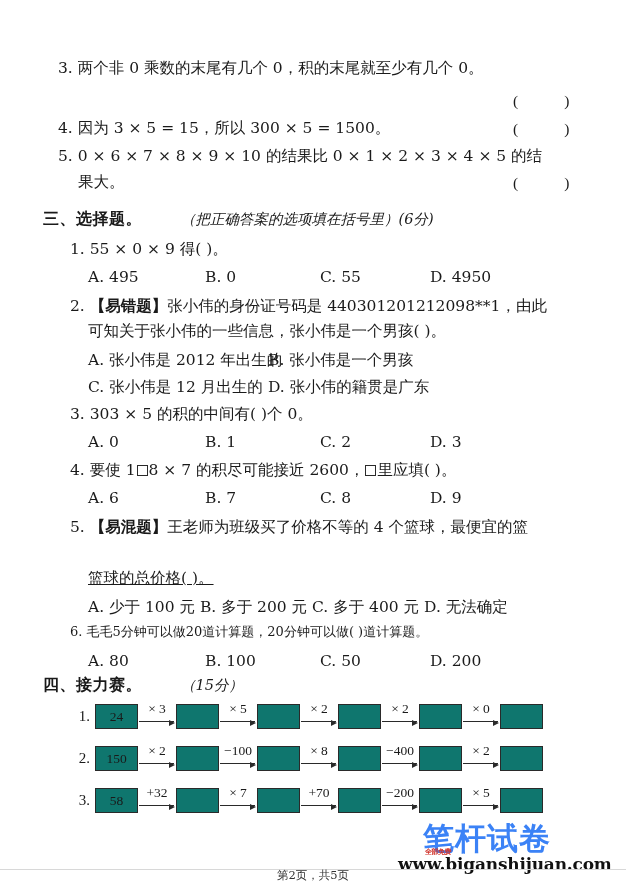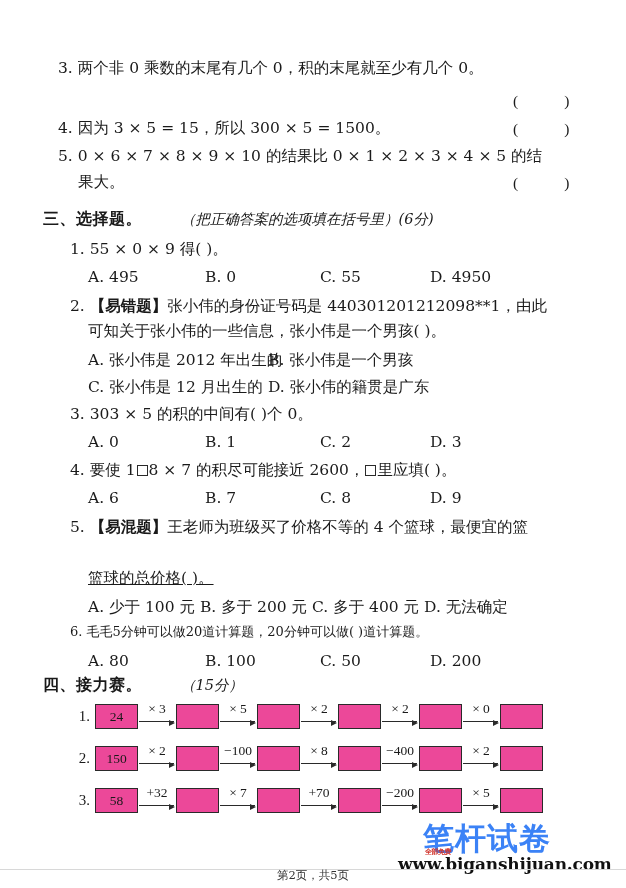--- a/index.html
+++ b/index.html
@@ -21,21 +21,21 @@
   .qtag{font-weight:bold;}
   .rightparen{position:absolute;font-size:15.5px;letter-spacing:0;}
   .rightparen .inner{display:inline-block;width:46px;}
 
   
   .relay-row{position:absolute;display:flex;align-items:center;height:27px;}
   .relay-no{width:20px;font-size:15px;text-align:right;margin-right:5px;}
   .rbox{
     width:43px;height:25px;border:1.1px solid #2a2a2a;box-sizing:border-box;
     display:flex;align-items:center;justify-content:center;
-    font-size:13.5px;background:#ec4899;
+    font-size:13.5px;background:#0f766e;
   }
   .arrow{
     position:relative;width:38px;height:25px;
     display:flex;align-items:flex-end;justify-content:center;
   }
   .arrow .op{
     position:absolute;top:-3px;left:50%;transform:translateX(-50%);
     font-size:13.5px;white-space:nowrap;
   }
   .arrow .shaft{

